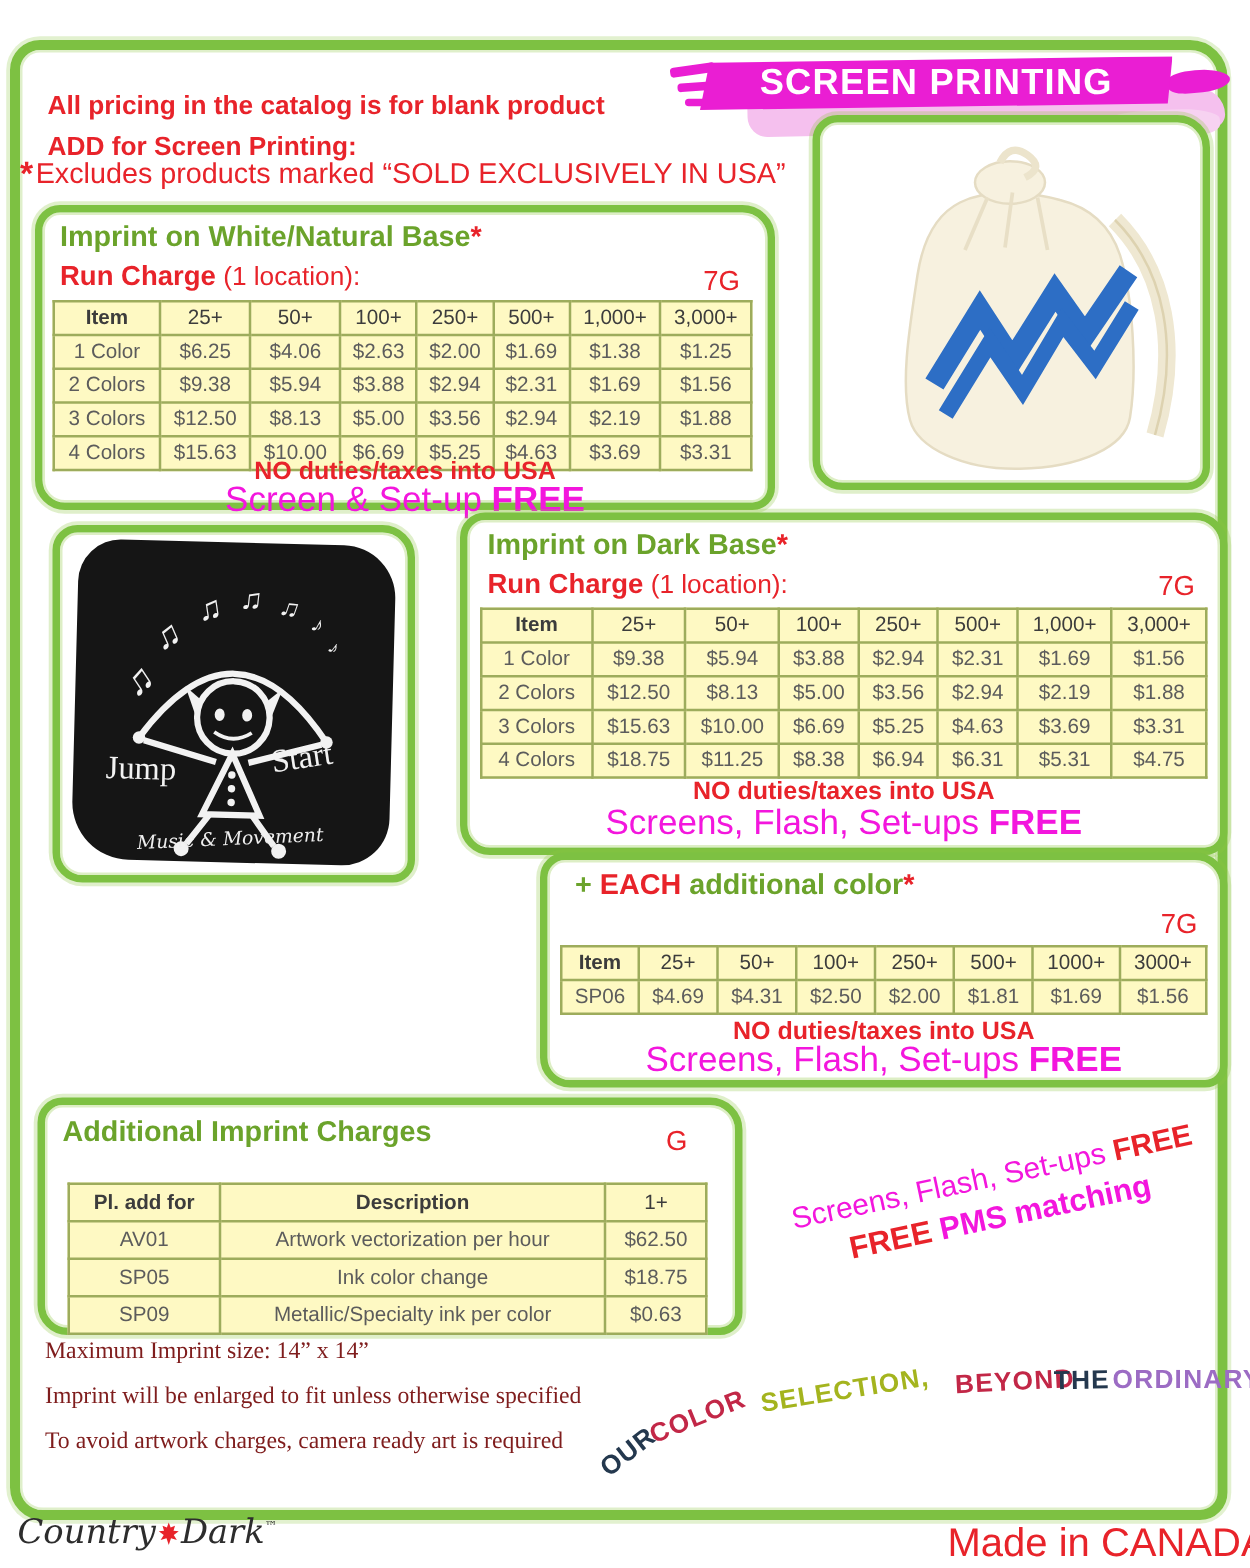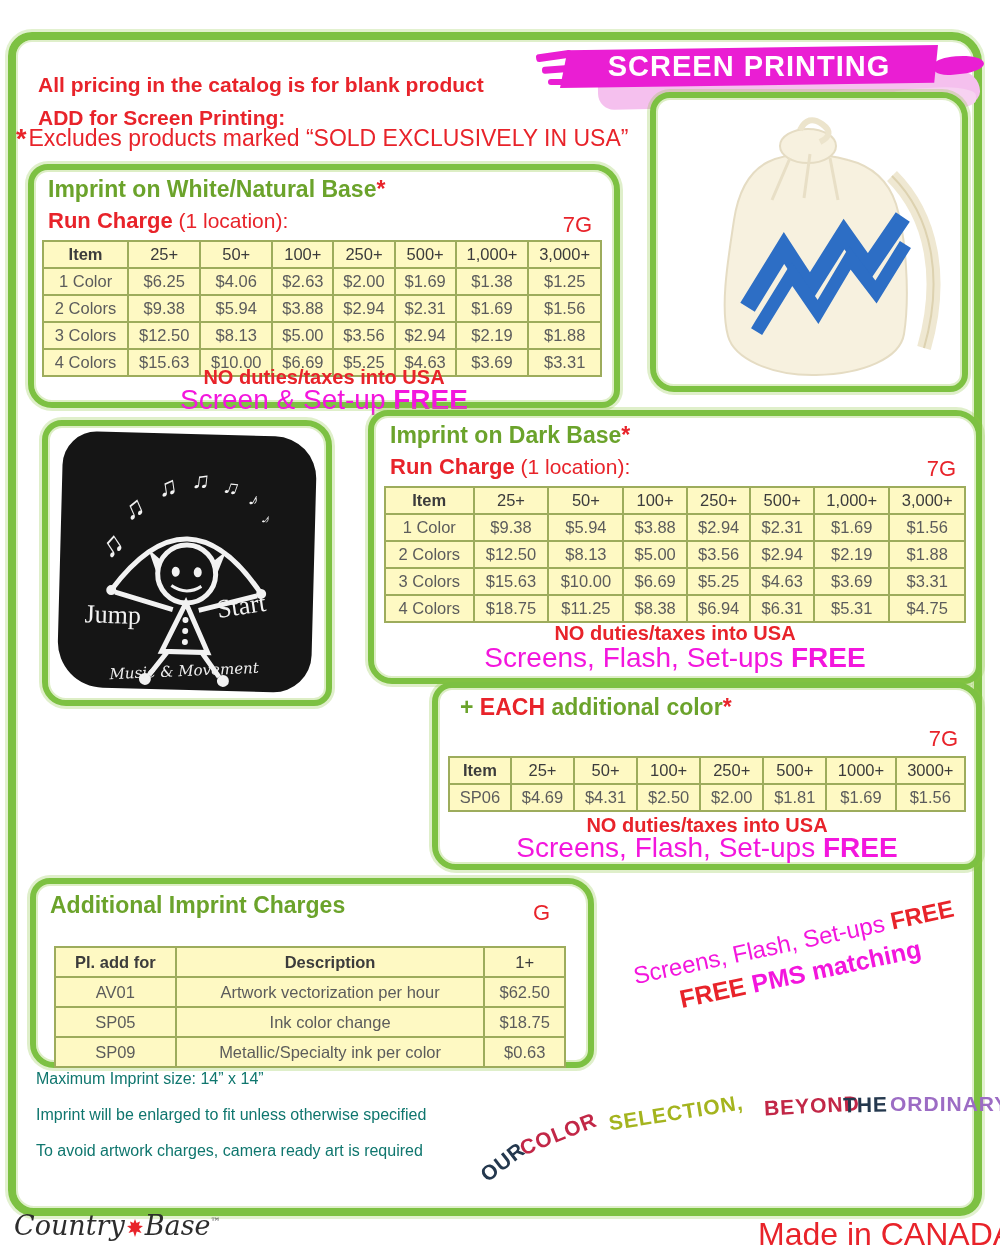--- a/index.html
+++ b/index.html
@@ -57,21 +57,21 @@
   .note-mag b{font-weight:bold;}
 
   
   .promo{position:absolute;left:592px;top:928px;width:410px;transform:rotate(-12deg);text-align:center;}
   .promo .l1{font-size:24px;color:#f316dd;}
   .promo .l1 b{color:#e8232a;}
   .promo .l2{font-size:25px;font-weight:bold;color:#f316dd;margin-top:4px;}
   .promo .l2 b{color:#e8232a;}
 
   
-  .footnote{position:absolute;left:36px;color:#0f766e;font-size:16px;}
+  .footnote{position:absolute;left:36px;color:#7f1d1d;font-size:19px;font-family:Liberation Serif, serif;}
 
   
   .tw{position:absolute;font-weight:bold;font-size:21px;letter-spacing:1px;}
 
   
   .brand{position:absolute;left:14px;top:1210px;font-family:"DejaVu Serif",serif;font-style:italic;
          font-size:27px;color:#2d2d2d;}
   .brand sup{font-size:10px;font-style:normal;}
   .made-in{position:absolute;left:758px;top:1216px;color:#e8232a;font-size:32px;}
   .leaf{display:inline-block;vertical-align:-3px;}
@@ -385,21 +385,21 @@
   <span class="tw" style="left: 478px; top: 1150px; transform: rotate(-38deg); color: rgb(36, 56, 78);">OUR</span>
   <span class="tw" style="left: 518px; top: 1122px; transform: rotate(-22deg); color: rgb(194, 39, 71);">COLOR</span>
   <span class="tw" style="left: 608px; top: 1101px; transform: rotate(-9deg); color: rgb(164, 180, 30);">SELECTION,</span>
   <span class="tw" style="left: 764px; top: 1094px; transform: rotate(-3deg); color: rgb(194, 39, 71);">BEYOND</span>
   <span class="tw" style="left: 843px; top: 1093px; transform: rotate(-1deg); color: rgb(36, 56, 78);">THE</span>
   <span class="tw" style="left: 890px; top: 1092px; color: rgb(156, 108, 196);">ORDINARY</span>
 
   <div class="brand">
     <span>Country</span><span class="leaf"><svg width="20" height="20" viewBox="0 0 20 20">
           <path d="M10 1 L11.5 5 L15 3.5 L13.8 7.5 L18 8 L14 11 L16.5 15 L11.8 13.5 L10 19 L8.2 13.5 L3.5 15 L6 11 L2 8 L6.2 7.5 L5 3.5 L8.5 5 Z" fill="#e8232a"></path>
-        </svg></span><span>Base</span><sup>™</sup>
+        </svg></span><span>Dark</span><sup>™</sup>
   </div>
   <div class="made-in">
     <span>Made in CANADA</span>
     <span class="leaf"><svg width="22" height="22" viewBox="0 0 20 20">
           <path d="M10 1 L11.5 5 L15 3.5 L13.8 7.5 L18 8 L14 11 L16.5 15 L11.8 13.5 L10 19 L8.2 13.5 L3.5 15 L6 11 L2 8 L6.2 7.5 L5 3.5 L8.5 5 Z" fill="#e8232a"></path>
         </svg></span>
   </div>
 
 </div>
 

